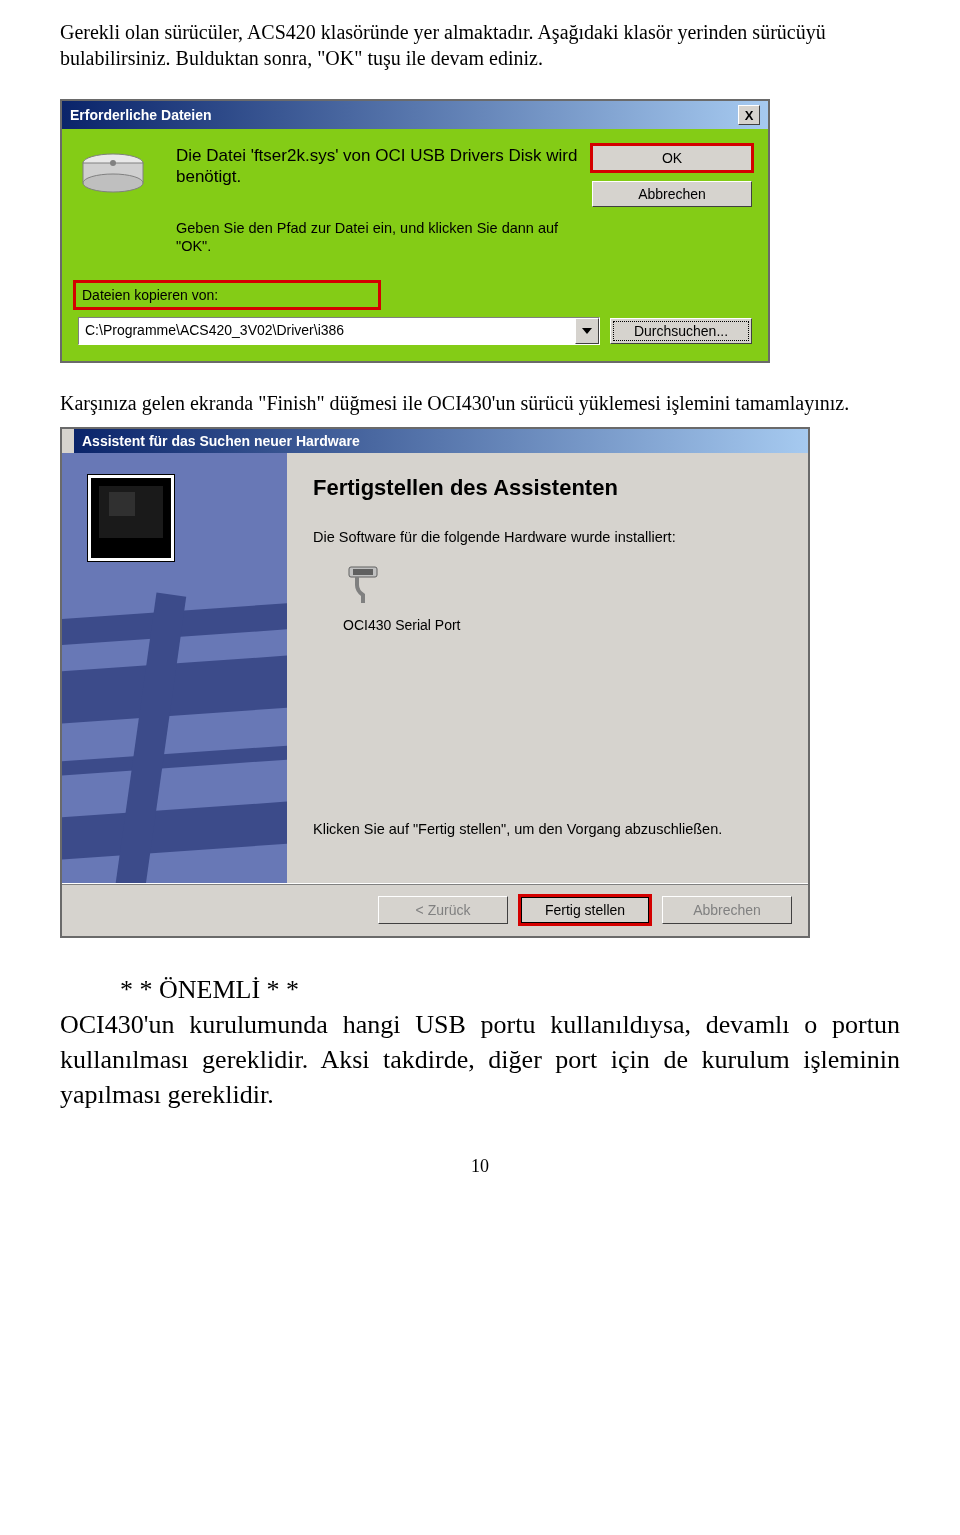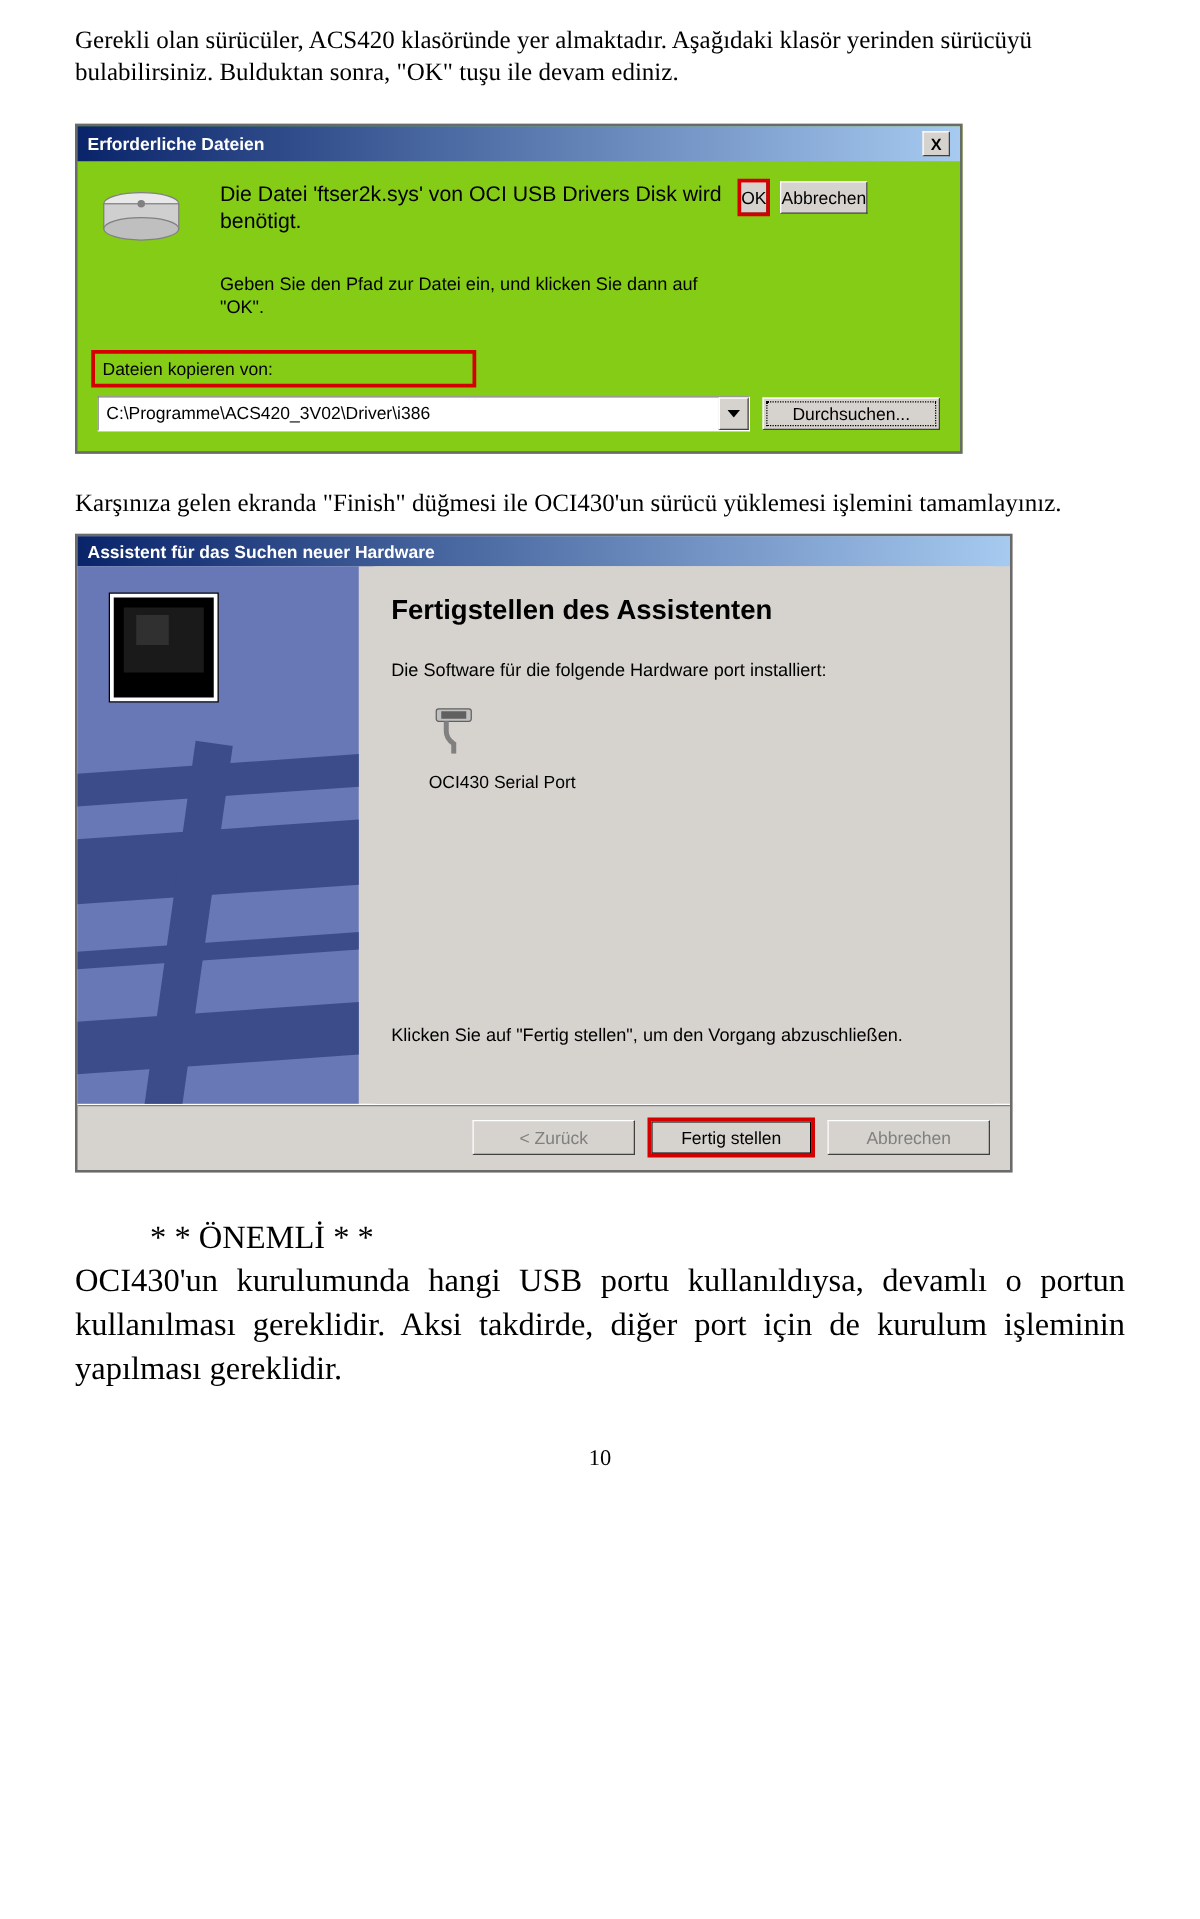--- a/index.html
+++ b/index.html
@@ -73,21 +73,21 @@
     column-gap: 10px;
     row-gap: 6px;
     align-items: start;
   }
   .hdd-icon {
     width: 70px; height: 50px;
   }
   .hdd-icon svg { width:70px;height:50px; }
   .dlg1 .msg1 { grid-column: 2; font-size: 17px; line-height:1.25; }
   .dlg1 .msg2 { grid-column: 2; margin-top:18px; font-size: 14.5px; line-height:1.25; }
-  .dlg1 .btncol { grid-column:3; grid-row:1 / span 2; display:flex;flex-direction:row;gap:10px; }
+  .dlg1 .btncol { grid-column:3; grid-row:1 / span 2; display:flex;flex-direction:column;gap:10px; }
   .winbtn {
     background:#d6d3ce;
     border-top:1px solid #fff;border-left:1px solid #fff;
     border-right:1px solid #404040;border-bottom:1px solid #404040;
     padding:4px 0;
     text-align:center;
     font-size:14px;
   }
   .btn-ok { outline: 3px solid #d40000; outline-offset:-1px; }
   .dlg1 .pathlabel {
@@ -133,21 +133,21 @@
     width: 746px;
     border: 2px solid #6a6a6a;
     background: #d6d3ce;
     font-family: Tahoma, Arial, sans-serif;
     font-size: 14px;
     color:#000;
     margin-top: 8px;
   }
   .dlg2 .titlebar {
     background: linear-gradient(to right,#0a246a,#a6caf0);
-    color:#fff;padding:4px 8px;font-weight:bold;
+    color:#fff;padding:4px 8px;font-weight:bold;margin-left:12px;
   }
   .dlg2 .content {
     display:flex; min-height: 430px;
   }
   .sidebar {
     width: 225px;
     background: #6878b6;
     position:relative;
     overflow:hidden;
   }
@@ -260,21 +260,21 @@
         <div class="line l4"></div>
         <div class="line l5"></div>
         <div class="pcicon">
           <div class="screen">
               <div class="comp"></div>
             </div>
         </div>
       </div>
       <div class="mainpanel">
         <div class="wiz-title">Fertigstellen des Assistenten</div>
-        <div class="wiz-line1">Die Software für die folgende Hardware port installiert:</div>
+        <div class="wiz-line1">Die Software für die folgende Hardware wurde installiert:</div>
         <div class="hwrow">
           <div class="porticon">
             <svg viewBox="0 0 42 40">
               <rect x="6" y="4" width="28" height="10" rx="2" fill="#c0c0c0" stroke="#606060"></rect>
               <rect x="10" y="6" width="20" height="6" fill="#606060"></rect>
               <path d="M14 14 L14 22 Q14 28 20 32 L20 40" stroke="#808080" stroke-width="4" fill="none"></path>
             </svg>
           </div>
           <div>OCI430 Serial Port</div>
         </div>

